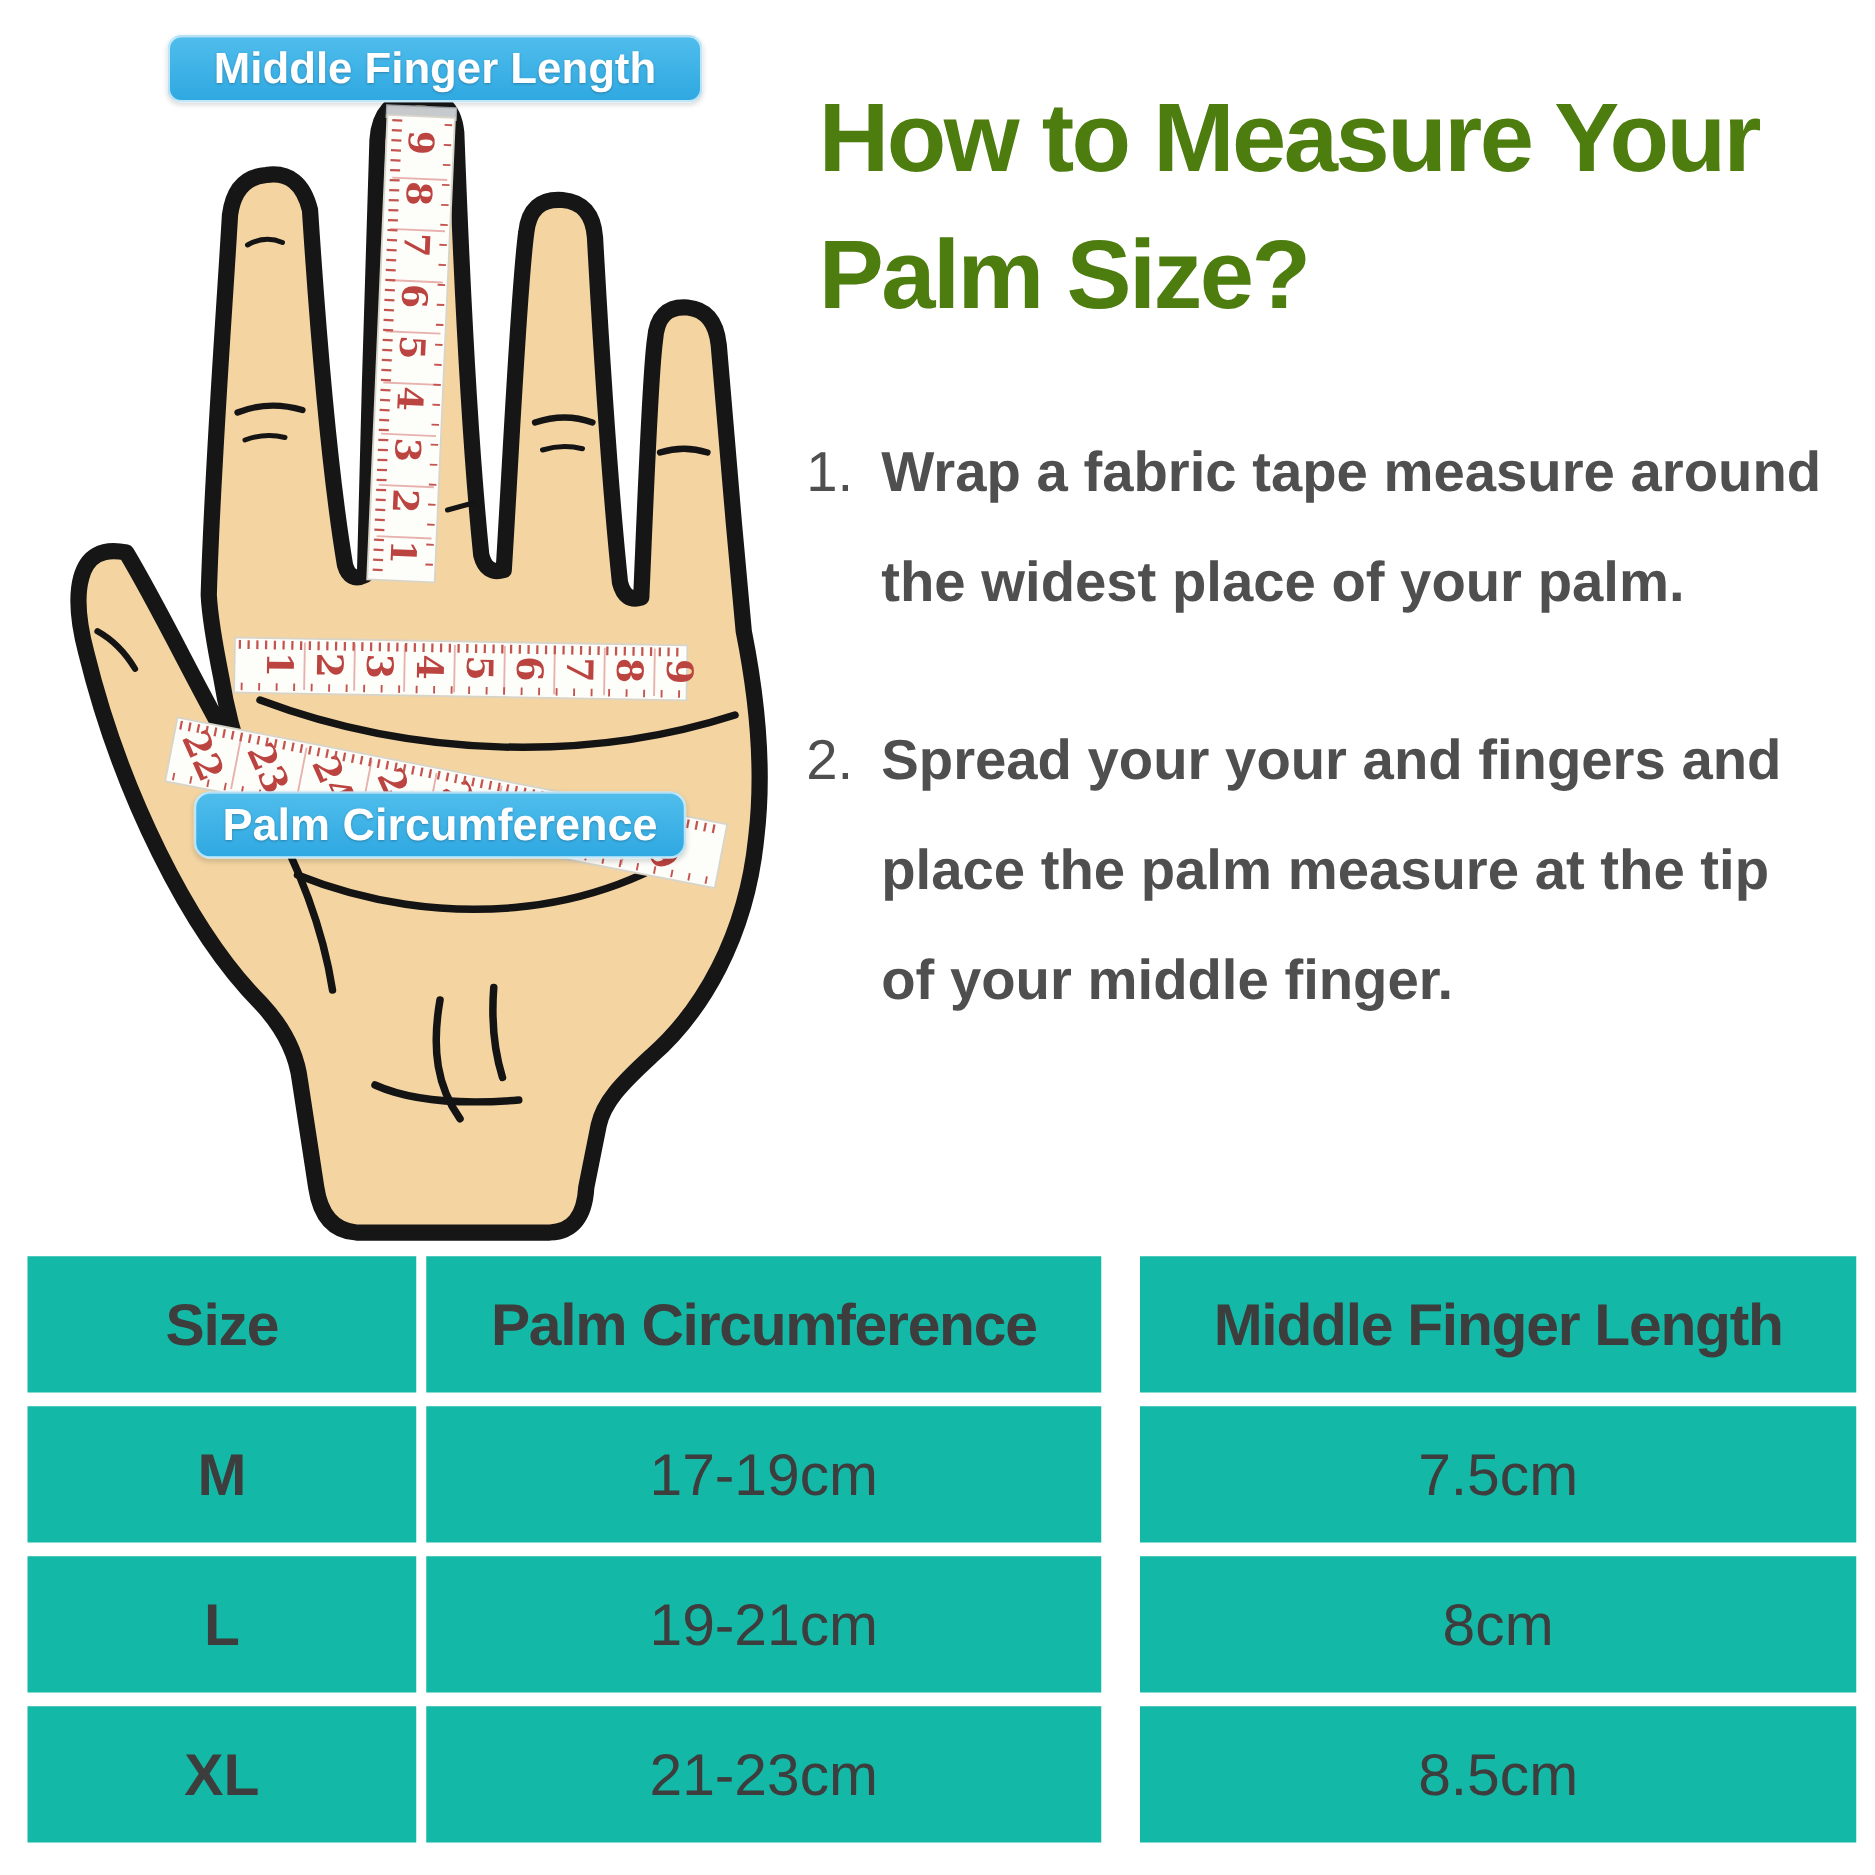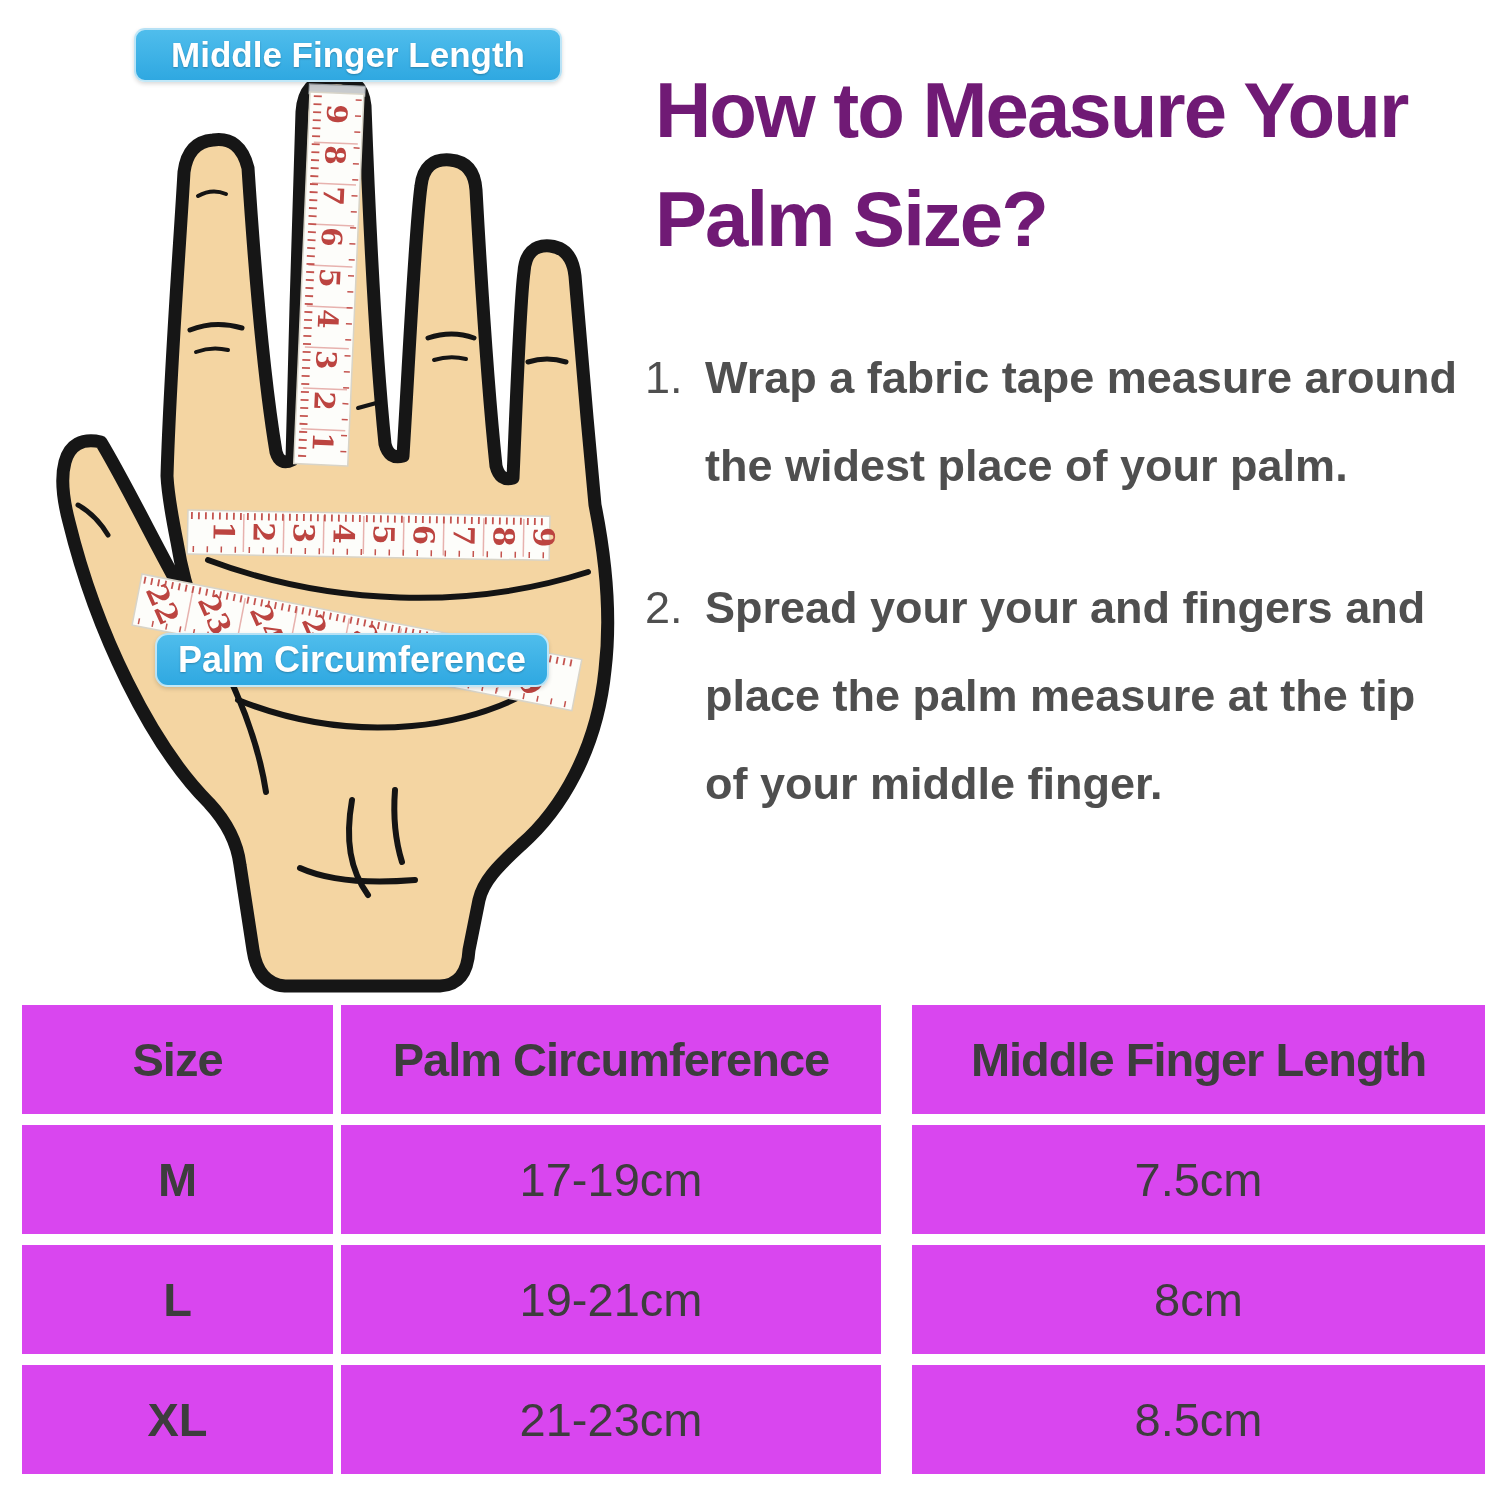--- a/index.html
+++ b/index.html
@@ -11,32 +11,32 @@
   .badge{position:absolute;display:flex;align-items:center;justify-content:center;
          background:linear-gradient(180deg,#4fbdec 0%,#2fa8e1 100%);
          border:2px solid rgba(255,255,255,.65);border-radius:11px;
          color:#ffffff;font-weight:bold;text-shadow:0 1px 2px rgba(0,0,0,.25);
          box-shadow:0 2px 4px rgba(0,0,0,.15);white-space:nowrap;}
   .badge-mf{left:134px;top:28px;width:424px;height:50px;font-size:35px;}
   .badge-palm{left:155px;top:633px;width:390px;height:50px;font-size:36px;border-radius:13px;}
 
   
   .title{position:absolute;left:655px;top:56px;width:830px;
-         font-size:78px;font-weight:bold;letter-spacing:-2px;line-height:109px;color:#701a75;}
+         font-size:78px;font-weight:bold;letter-spacing:-2px;line-height:109px;color:#4d7c0f;}
   .steps{position:absolute;left:645px;top:334px;width:855px;color:#4f4f4f;}
   .step{display:flex;margin-bottom:54px;font-size:45px;line-height:88px;}
   .step-num{width:60px;flex:none;}
   .step-text{flex:1;font-weight:bold;}
   .step-line{display:block;}
 
   
   .size-table{position:absolute;left:22px;top:1005px;display:grid;
               grid-template-columns:311px 8px 540px 31px 573px;
               grid-auto-rows:109px;row-gap:11px;}
-  .cell{background:#d946ef;display:flex;align-items:center;justify-content:center;
+  .cell{background:#14b8a6;display:flex;align-items:center;justify-content:center;
         color:#3d3d3d;font-size:47px;}
   .cell.head{font-weight:bold;letter-spacing:-1px;}
   .cell.size{font-weight:bold;}
   .c1{grid-column:1;} .c3{grid-column:3;} .c5{grid-column:5;}
 </style>
 </head>
 <body>
 
 <div class="canvas">
 

